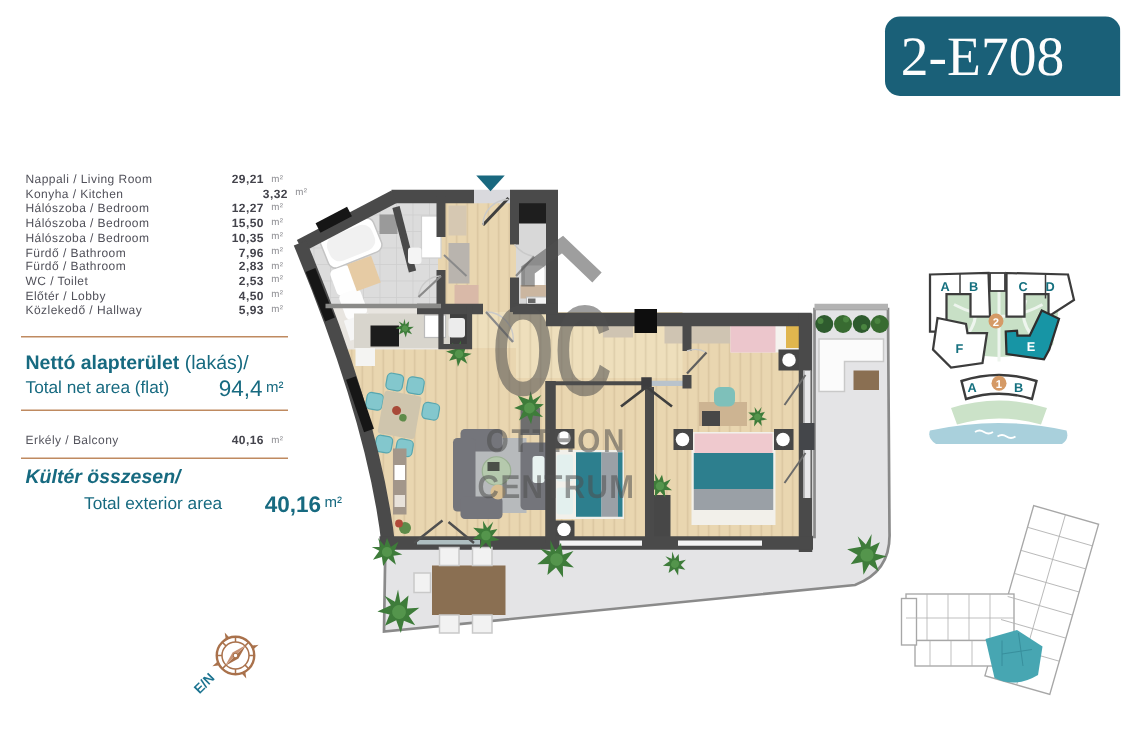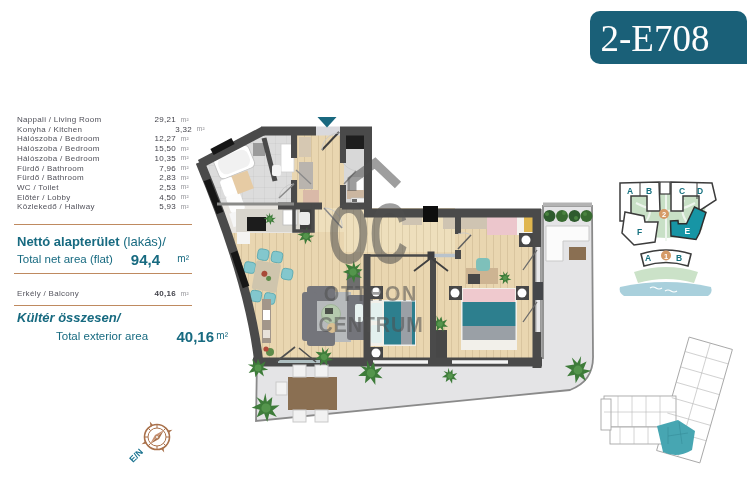--- a/index.html
+++ b/index.html
@@ -1,21 +1,21 @@
 <!DOCTYPE html>
 <html><head>
 <meta charset="utf-8">
 <style>
   html,body{margin:0;padding:0;background:#fff;}
   #page{position:relative;width:747px;height:500px;overflow:hidden;background:#fff;
         font-family:"Liberation Sans",sans-serif;}
   .abs{position:absolute;}
   .row{position:absolute;left:17px;width:172px;height:10px;font-size:8px;color:#51515a;letter-spacing:.3px;}
   .row .nm{position:absolute;left:0;top:0;}
-  .row .vl{position:absolute;right:13px;top:0;font-weight:normal;color:#44444c;}
+  .row .vl{position:absolute;right:13px;top:0;font-weight:bold;color:#44444c;}
   .row .m2{position:absolute;right:0;top:0.5px;font-size:6.5px;color:#8d8d92;}
   .tanline{position:absolute;left:14px;width:178px;height:1px;background:#bf8a60;}
 </style>
 </head>
 <body>
 <div id="page">
 
 <div class="abs" style="left:590px;top:11px;width:157px;height:53px;background:#1a6078;border-radius:10px 10px 0 10px;"></div>
 
 <div class="abs" style="left:590px;top:17px;width:130px;text-align:center;font-family:'Liberation Serif',serif;font-size:37px;color:#fdfdfd;">2-E708</div>
@@ -71,21 +71,21 @@
         <span class="vl">5,93</span>
         <span class="m2">m²</span>
       </div>
 </div>
 
 <div class="tanline" style="top:224px;"></div>
 
 <div class="abs" style="left:17px;top:234px;font-size:13px;color:#176a80;"><b>Nettó alapterület</b> (lakás)/</div>
 
 <div class="abs" style="left:17px;top:253px;width:172px;font-size:11.5px;color:#176a80;">Total net area (flat)
-  <span style="position:absolute;right:29px;top:-2.5px;font-weight:bold;font-size:15px;">94,4</span>
+  <span style="position:absolute;right:14px;top:-2.5px;font-weight:normal;font-size:15px;">94,4</span>
   <span style="position:absolute;right:0;top:0;font-size:10px;">m²</span></div>
 
 <div class="tanline" style="top:273px;"></div>
 
 <div class="abs" style="left:17px;top:289px;width:172px;font-size:8px;color:#55555e;letter-spacing:.3px;">Erkély / Balcony
   <span style="position:absolute;right:13px;top:0;font-weight:bold;color:#44444c;">40,16</span>
   <span style="position:absolute;right:0;top:0.5px;font-size:6.5px;color:#8d8d92;">m²</span></div>
 
 <div class="tanline" style="top:305px;"></div>
 

